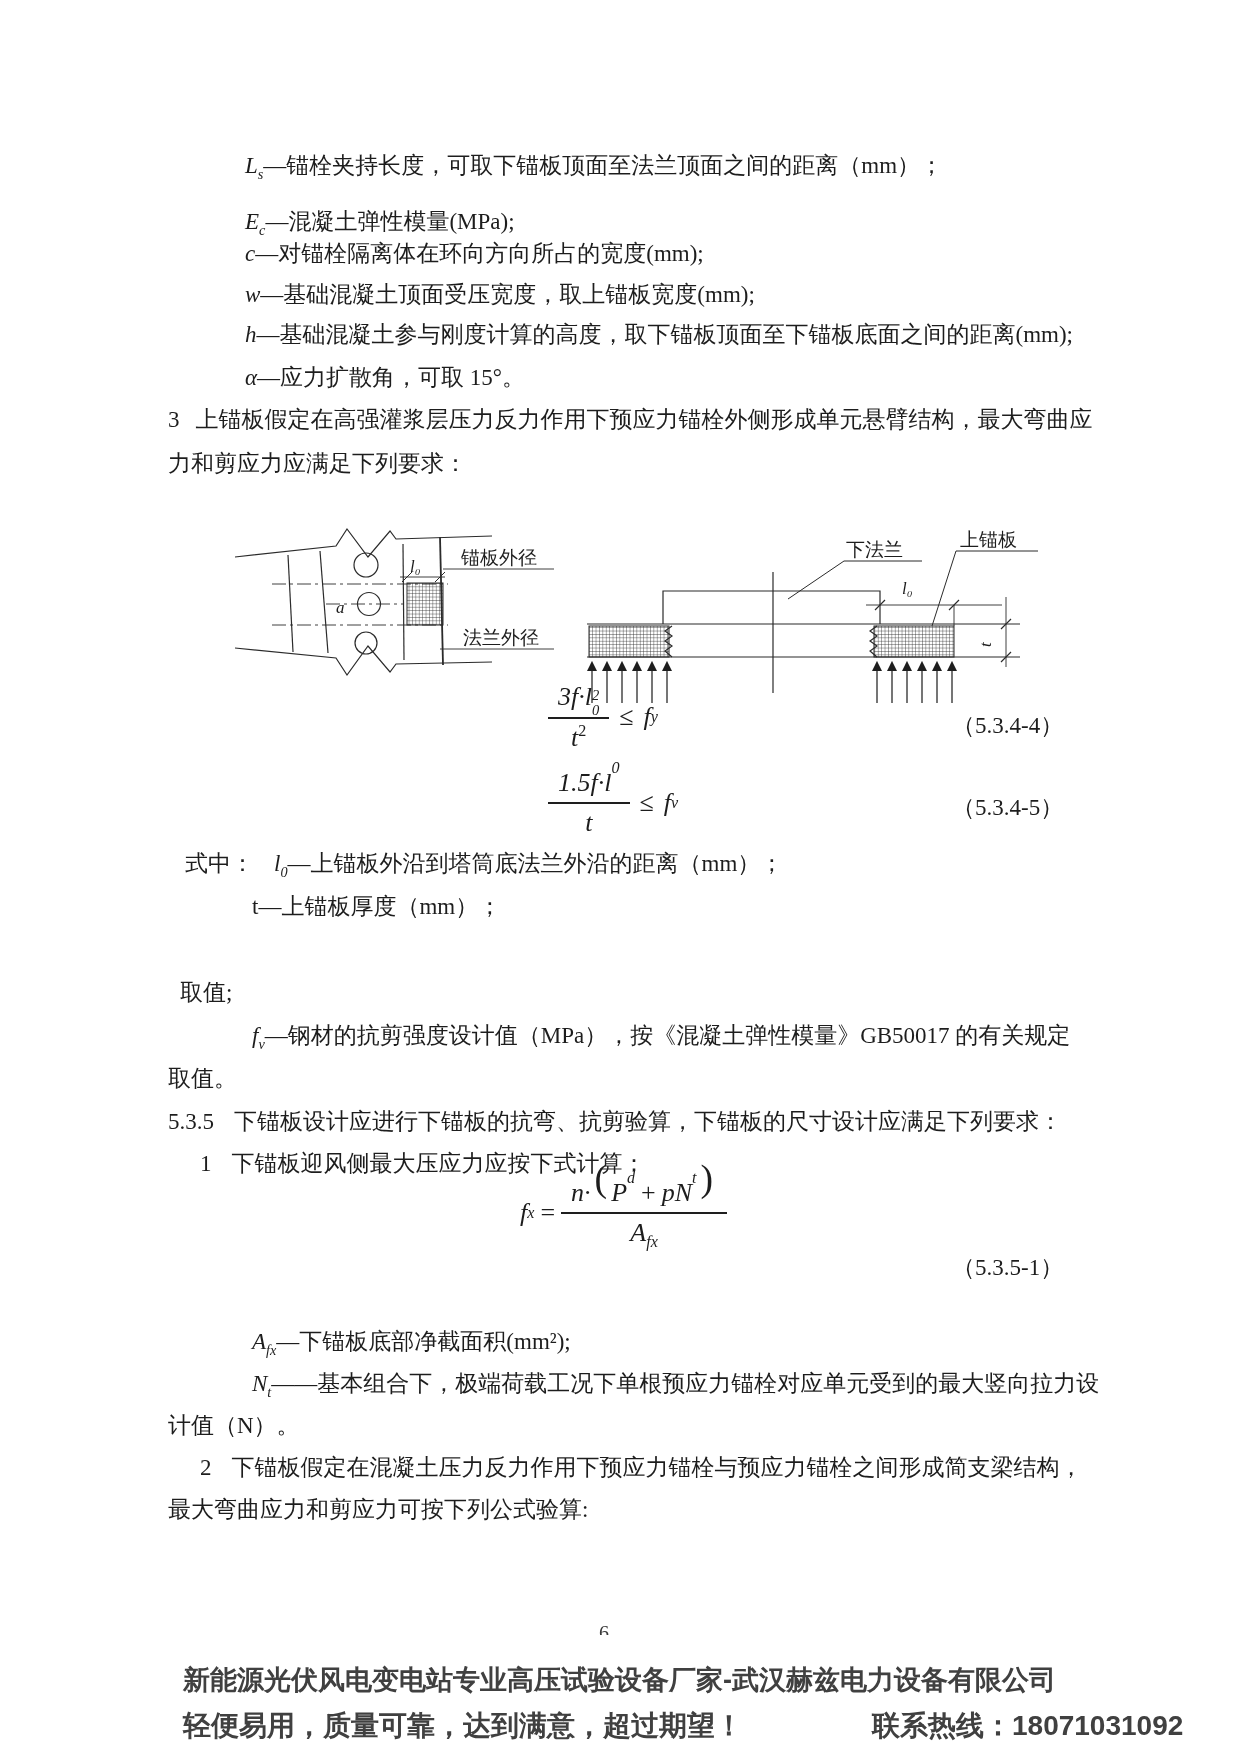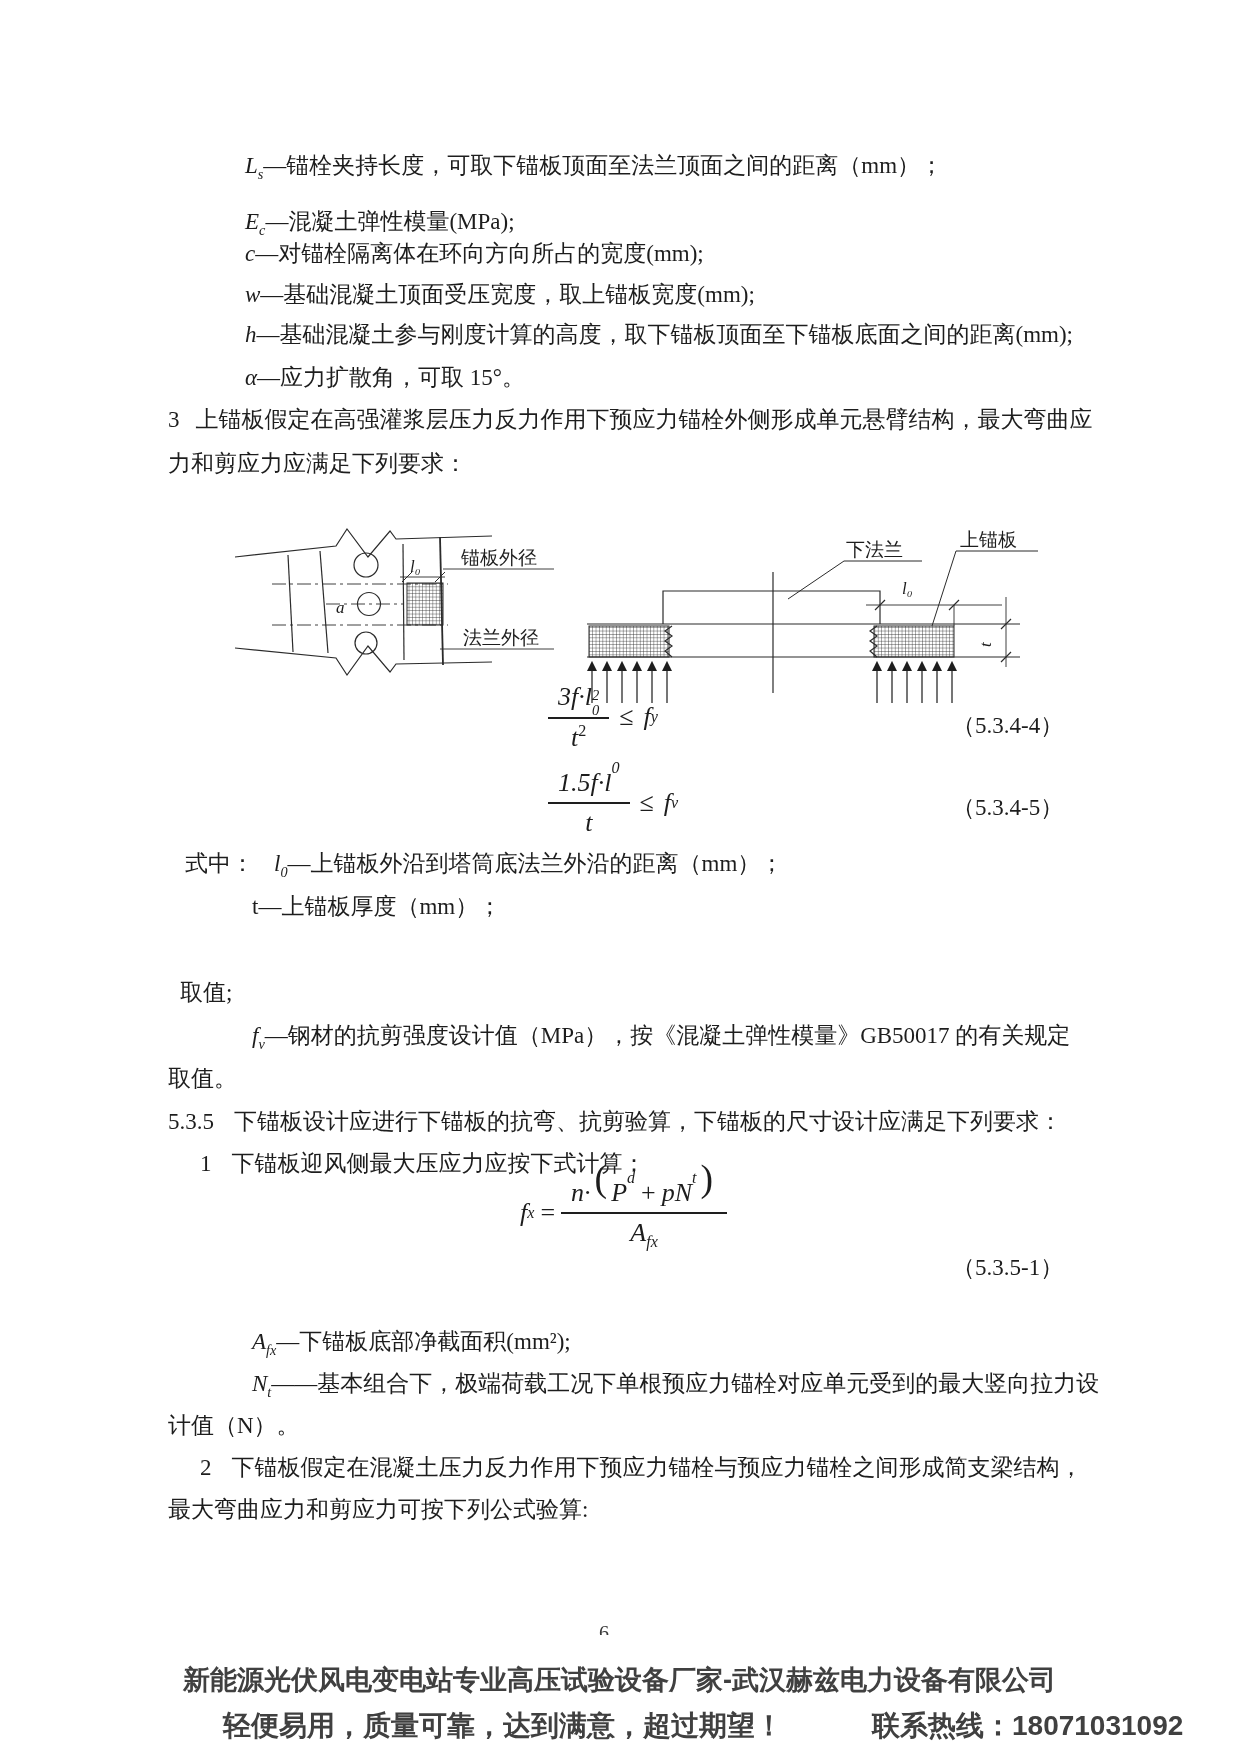--- a/index.html
+++ b/index.html
@@ -217,16 +217,16 @@
   </div>
   <div class="t" style="left:168px;top:1412px;">计值（N）。</div>
 
   <div class="t" style="left:200px;top:1454px;">
     <span>2</span><span class="gap"></span><span>下锚板假定在混凝土压力反力作用下预应力锚栓与预应力锚栓之间形成简支梁结构，</span>
   </div>
   <div class="t" style="left:168px;top:1496px;">最大弯曲应力和剪应力可按下列公式验算:</div>
 
   <div class="pagenum">6</div>
   <div class="red" style="left:183px;top:1662px;font-size:27px;">新能源光伏风电变电站专业高压试验设备厂家-武汉赫兹电力设备有限公司</div>
-  <div class="red" style="left:183px;top:1707px;font-size:28px;margin-left:40px;">轻便易用，质量可靠，达到满意，超过期望！</div>
+  <div class="red" style="left:183px;top:1707px;font-size:28px;">轻便易用，质量可靠，达到满意，超过期望！</div>
   <div class="red" style="left:872px;top:1707px;font-size:28px;">联系热线：18071031092</div>
 
 </div>
 
 </body></html>

